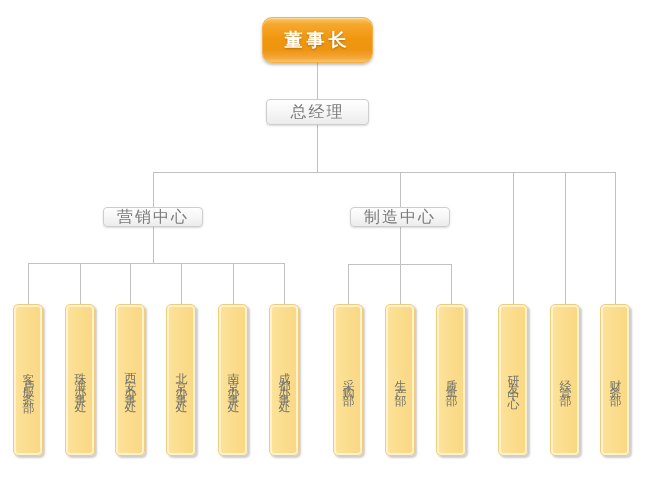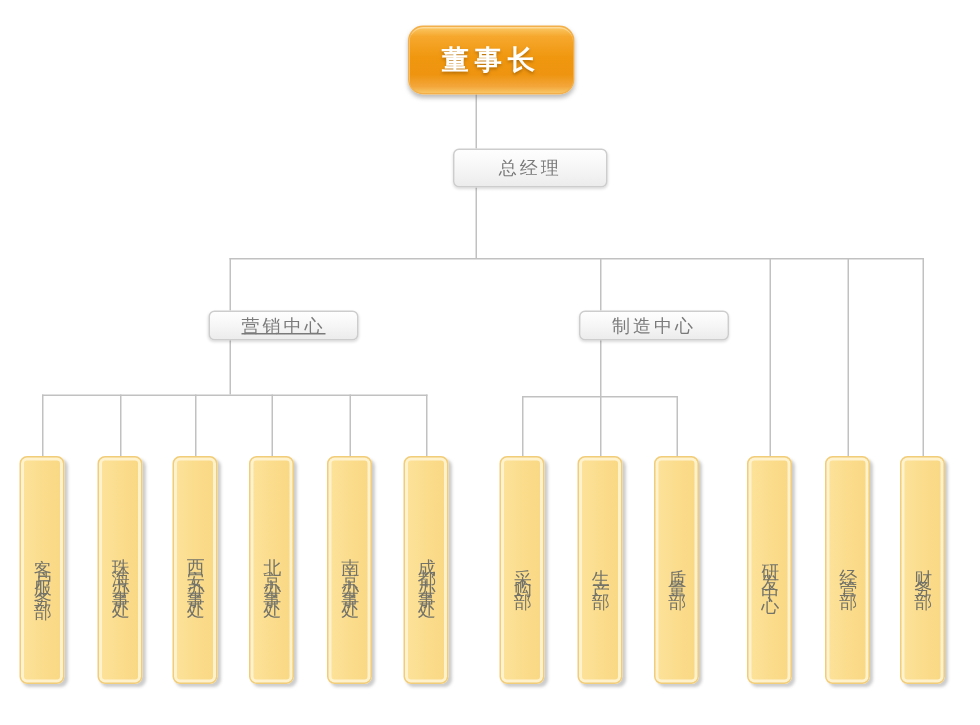--- a/index.html
+++ b/index.html
@@ -22,21 +22,21 @@
     background: #c1c1c1;
   }
   .hline {
     position: absolute;
     height: 1px;
     background: #c1c1c1;
   }
   
   .node-root {
     position: absolute;
-    left: 272px; top: 17px;
+    left: 262px; top: 17px;
     width: 109px; height: 44px;
     border: 1px solid #f3b04a;
     border-radius: 10px;
     background: linear-gradient(180deg,
       #fbc967 0%, #f6a82e 14%, #f0970f 46%,
       #ee9410 72%, #f3a63a 90%, #f8c565 100%);
     box-shadow: 0 2px 3px rgba(110,110,110,0.45),
                 inset 0 1px 0 rgba(255,255,255,0.35);
     color: #ffffff;
     font-size: 18px;
@@ -49,30 +49,29 @@
     cursor: pointer;
   }
   
   .node-white {
     position: absolute;
     border: 1px solid #cdcdcd;
     border-radius: 4px;
     background: linear-gradient(180deg, #fefefe 0%, #f7f7f7 45%, #ececec 100%);
     box-shadow: 0 1px 2px rgba(0,0,0,0.15);
     color: #7a7a7a;
-    font-size: 12px;
+    font-size: 16px;
     letter-spacing: 2px;
     display: flex;
     align-items: center;
     justify-content: center;
     cursor: pointer;
-    margin-left: 36px;
   }
   .node-gm     { left: 266px; top:  99px; width: 101px; height: 24px; }
-  .node-mktg   { left: 103px; top: 207px; width:  98px; height: 18px; text-decoration: underline; }
+  .node-mktg   { left: 103px; top: 207px; width:  98px; height: 18px; }
   .node-mfg    { left: 350px; top: 207px; width:  98px; height: 18px; text-align: right; }
   
   .node-leaf {
     position: absolute;
     top: 304px;
     width: 28px; height: 150px;
     border: 1px solid #f2cd79;
     border-radius: 5px;
     background: linear-gradient(90deg, #fce29a 0%, #fbdc8c 55%, #f9d883 100%);
     box-shadow: inset 0 0 0 2px rgba(255,244,212,0.9),

